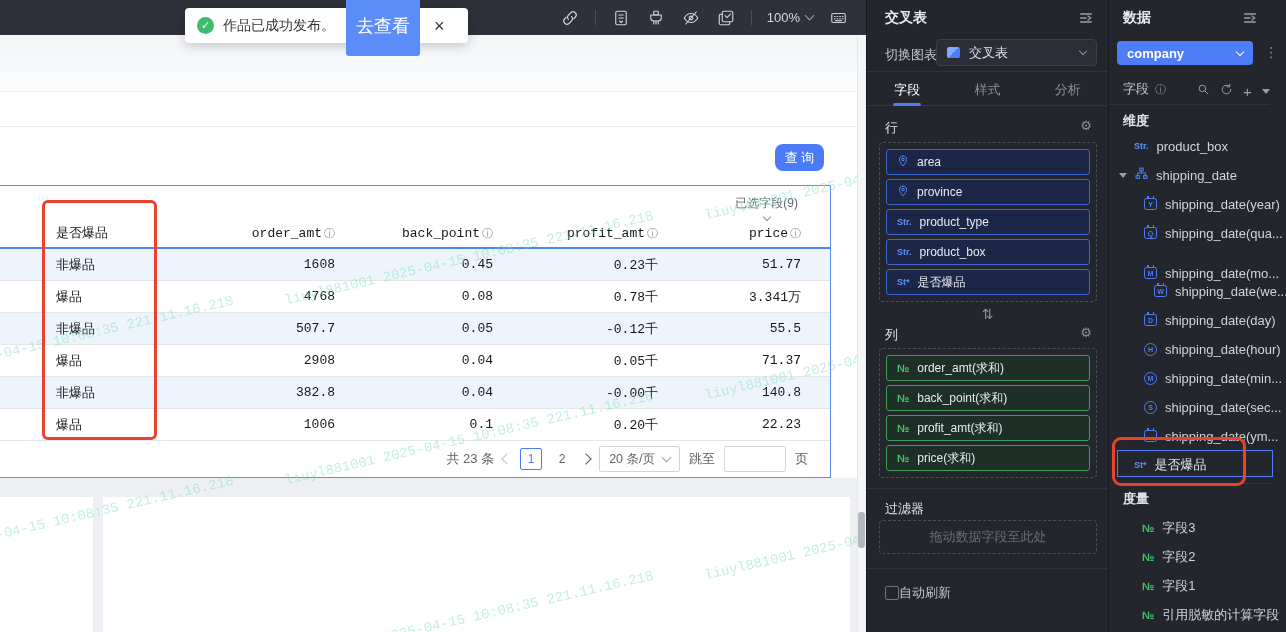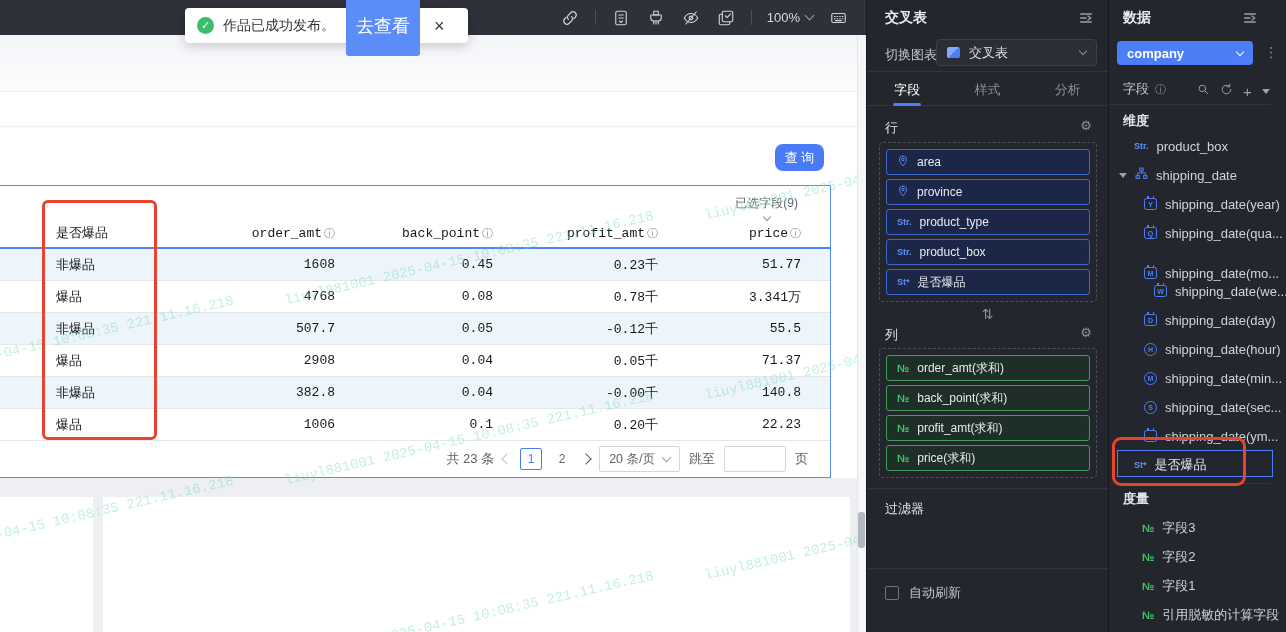--- a/index.html
+++ b/index.html
@@ -114,21 +114,21 @@
   .pill{display:flex;align-items:center;gap:8px;height:26px;border-radius:3px;padding:0 10px;font-size:12px;color:#e6e9ef;margin-bottom:4px;cursor:grab;}
   .pill:last-child{margin-bottom:0;}
   .pill-blue{background:#1c2747;border:1px solid #3b66d1;}
   .pill-green{background:#1d2f26;border:1px solid #3f9e54;}
   .badge-blue{font-size:9px;font-weight:bold;color:#5f8fff;flex:0 0 auto;}
   .badge-green{font-size:11px;font-weight:bold;color:#42c268;flex:0 0 auto;}
   .pin svg{stroke:#5f8fff;fill:none;stroke-width:2;}
   .swap{position:absolute;left:0;top:306px;width:100%;text-align:center;font-size:14px;color:#8a8f99;cursor:pointer;}
   .dropzone{position:absolute;left:12px;top:520px;width:218px;height:34px;border:1px dashed #4a4e58;border-radius:4px;
     display:flex;align-items:center;justify-content:center;font-size:13px;color:#676c76;}
-  .cb-row{position:absolute;left:18px;top:584px;display:flex;align-items:center;gap:10px;}
+  .cb-row{position:absolute;left:18px;top:584px;display:flex;align-items:center;gap:0;}
   .cb{width:14px;height:14px;border:1px solid #70757f;border-radius:2px;cursor:pointer;}
   .cb-label{font-size:13px;color:#c0c4cc;}
 
   
   .ds-btn{position:absolute;left:8px;top:41px;width:136px;height:24px;background:#4d7df7;border-radius:4px;
     display:flex;align-items:center;justify-content:space-between;padding:0 10px;cursor:pointer;}
   .ds-btn span{color:#fff;font-size:13px;font-weight:bold;}
   .ds-btn .dd-caret{border-color:#fff;}
   .dots{position:absolute;left:155px;top:44px;color:#8a8f99;font-size:14px;letter-spacing:1px;cursor:pointer;}
   .fields-row{position:absolute;left:14px;top:80px;font-size:13px;color:#c0c4cc;display:flex;align-items:center;gap:4px;}
@@ -377,20 +377,21 @@
         <span>profit_amt(求和)</span>
       </div>
       <div class="pill pill-green">
         <span class="badge-green">№</span>
         <span>price(求和)</span>
       </div>
     </div>
 
     <div class="p-divider" style="top:488px;"></div>
     <div class="sec-label" style="top:500px;">过滤器</div>
+    <div class="dropzone">拖动数据字段至此处</div>
     <div class="p-divider" style="top:568px;"></div>
     <div class="cb-row">
       <span class="cb"></span>
       <span class="cb-label">自动刷新</span>
     </div>
   </div>
 
   <div class="panel panel-right">
     <div class="p-head" style="left:14px;top:9px;">数据</div>
     <span class="p-collapse" style="right:12px;top:10px;">

